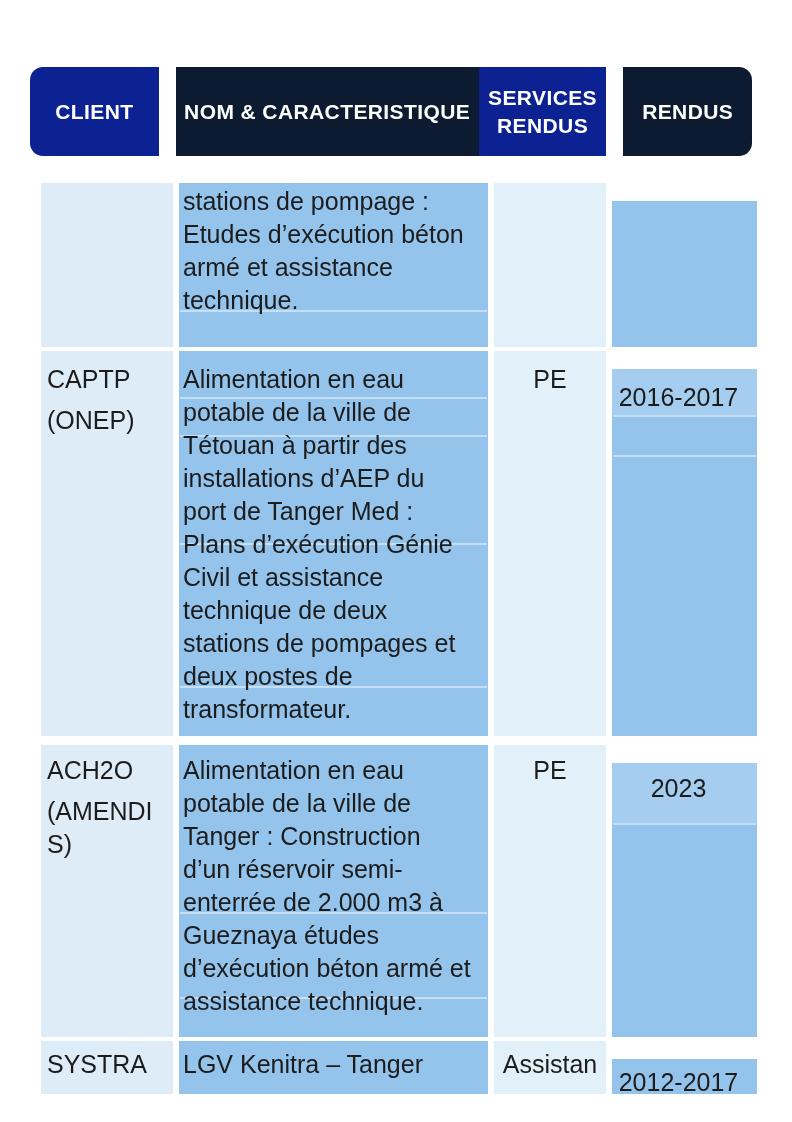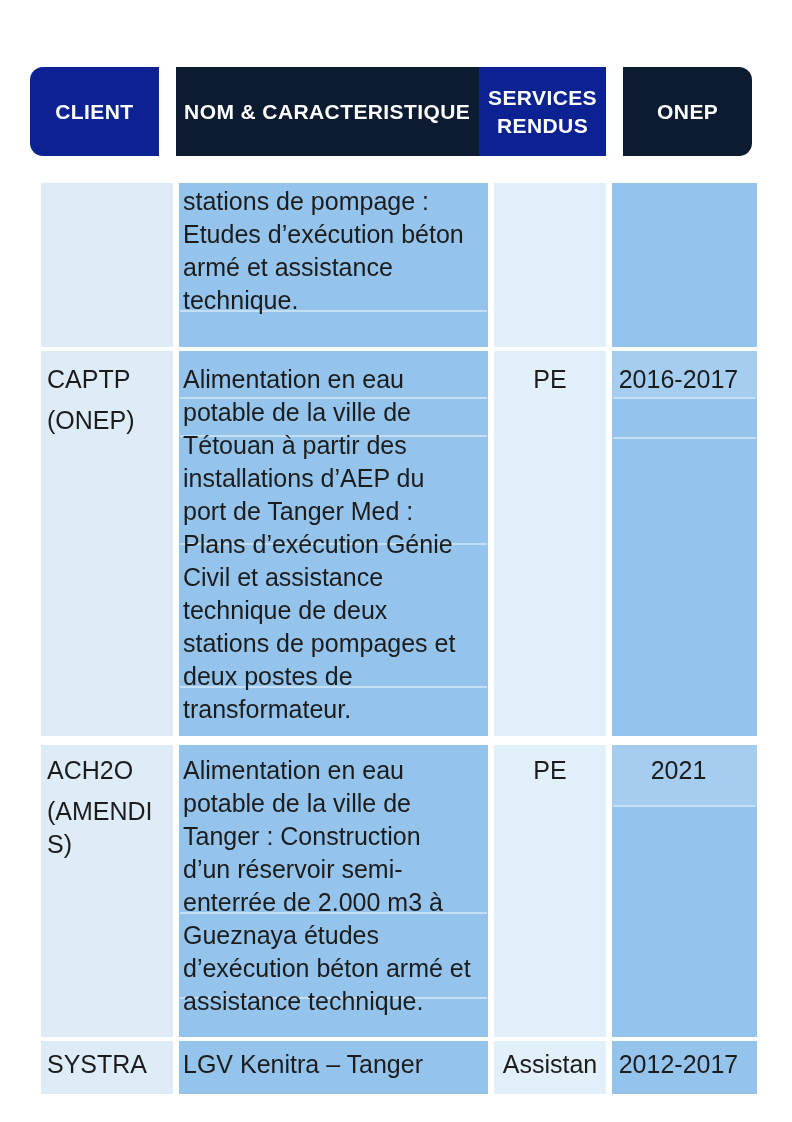--- a/index.html
+++ b/index.html
@@ -38,21 +38,21 @@
     font-size: 25px; line-height: 33px; color: var(--body-text, #1c1c1c);
     overflow: hidden;
   }
   .c1 { left: 33px;  width: 132px; background: var(--cell-light);
         padding: 0 8px 0 6px; word-break: break-all; }
   .c2 { left: 171px; width: 309px; background: var(--cell-medium);
         padding: 0 16px 0 4px; }
   .c3 { left: 486px; width: 112px; background: var(--cell-light-alt);
         text-align: center; padding: 9px 4px; }
   .c4 { left: 604px; width: 145px; background: var(--cell-medium);
-        text-align: center; padding: 0 16px 0 4px; }
+        text-align: center; padding: 0 16px 0 4px; margin-top: 18px; }
   .r1 .cell { padding-top: 2px; }
   .r2 .cell { padding-top: 12px; }
   .r3 .cell { padding-top: 9px; }
   .r4 .cell { padding-top: 7px; }
   .para2 { margin-top: 8px; }
   .divider {
     position: absolute; left: 1px; right: 1px; height: 2px; z-index: -1;
     background: rgba(255,255,255,0.45);
   }
   .tint {
@@ -69,21 +69,21 @@
     <div class="th blue th1">
       <span>CLIENT</span>
     </div>
     <div class="th navy th2">
       <span>NOM &amp; CARACTERISTIQUE</span>
     </div>
     <div class="th blue th3">
       <span>SERVICES RENDUS</span>
     </div>
     <div class="th navy th4">
-      <span>ONEP</span>
+      <span>RENDUS</span>
     </div>
   </div>
 
   <div class="row r1">
     <div class="cell c1"></div>
     <div class="cell c2">
       <div class="divider" style="top:127px"></div>
       <span>stations de pompage : Etudes d’exécution béton armé et assistance technique.</span>
     </div>
     <div class="cell c3">
@@ -126,21 +126,21 @@
       <div class="divider" style="top:167px"></div>
       <div class="divider" style="top:252px"></div>
       <span>Alimentation en eau potable de la ville de Tanger : Construction d’un réservoir semi-enterrée de 2.000 m3 à Gueznaya études d’exécution béton armé et assistance technique.</span>
     </div>
     <div class="cell c3">
       <span>PE</span>
     </div>
     <div class="cell c4">
       <div class="tint" style="height:60px"></div>
       <div class="divider" style="top:60px"></div>
-      <span>2021</span>
+      <span>2023</span>
     </div>
   </div>
 
   <div class="row r4">
     <div class="cell c1">
       <div class="para">SYSTRA</div>
     </div>
     <div class="cell c2">
       <span>LGV Kenitra – Tanger</span>
     </div>

